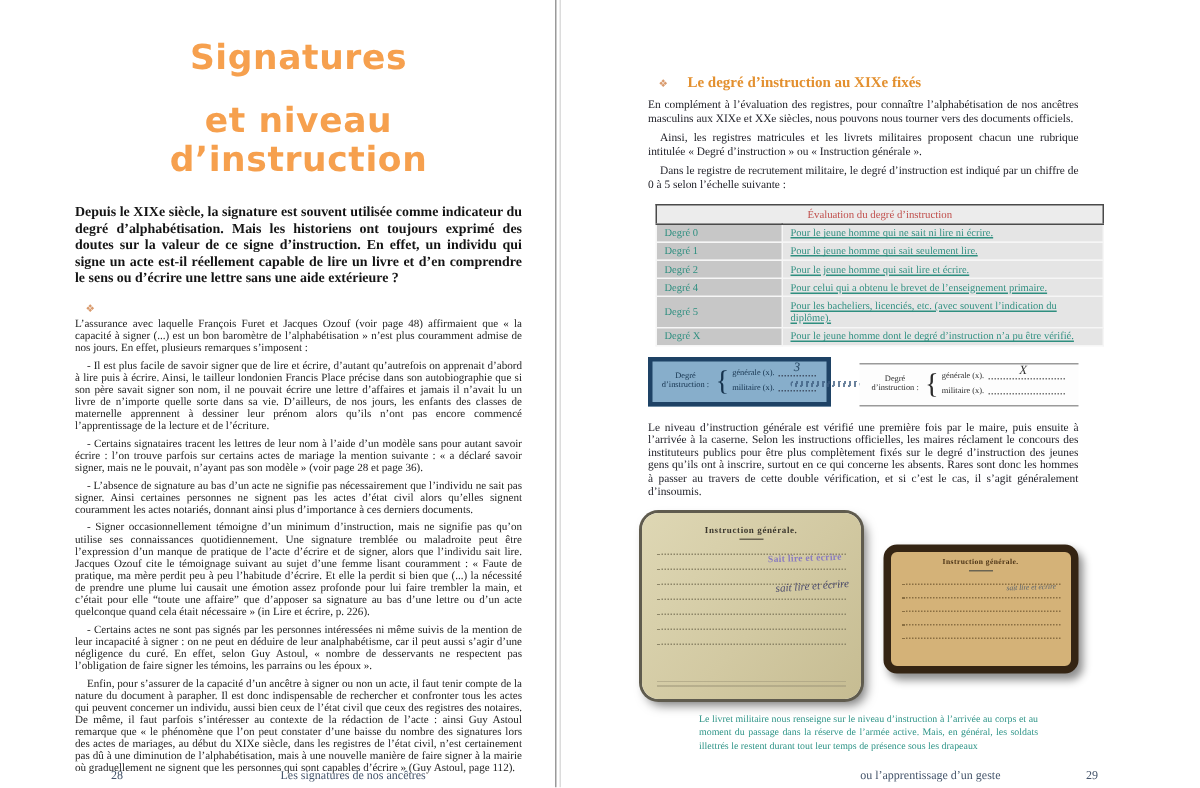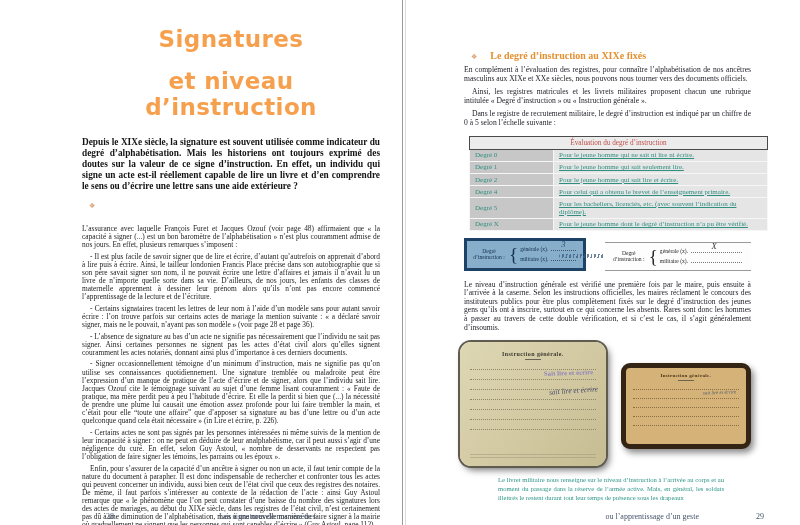--- a/index.html
+++ b/index.html
@@ -1,37 +1,37 @@
 <!DOCTYPE html>
 <html><head>
 <meta charset="utf-8">
 <style>
   * { margin:0; padding:0; box-sizing:border-box; }
   html,body { width:800px; height:525px; background:#ffffff; overflow:hidden; }
   body { font-family:"Liberation Serif", serif; position:relative; }
-  .spread { display:flex; width:737px; height:525px;padding-left:32px; }
+  .spread { display:flex; width:737px; height:525px; }
 
   
   .page { position:relative; height:525px; background:#fff; }
   .page-left  { width:401px; border-right:1.5px solid #9a9a9a; padding:26px 22px 0 50px; }
   .page-right { width:399px; border-left:1px solid #dcdcdc; margin-left:2px; padding:40px 53px 0 58px; }
 
   
   .main-title { font-family:"DejaVu Sans", sans-serif; font-weight:bold; color:#F6A04E;
                 text-align:center; font-size:23px; letter-spacing:.4px; }
   .main-title .line2 { margin-top:16px; }
   .intro { margin:17px auto 0; width:298px; font-weight:bold; font-size:9.3px;
            line-height:11px; text-align:justify; color:#141414; }
   .section-head { margin-top:10px; display:flex; align-items:baseline; color:#E3902F;
                   font-weight:bold; font-size:10px; }
   .ornament { font-family:"DejaVu Sans", sans-serif; font-size:7px; color:#D99A6C;
               margin:0 13px 0 7px; font-weight:normal; }
   .body-p { font-size:7.4px; line-height:8.1px; text-align:justify; color:#1d1d1d;
             margin-top:3.5px; text-indent:8px; }
-  .body-p.noindent { text-indent:0; margin-top:15px; }
+  .body-p.noindent { text-indent:0; margin-top:2px; }
 
   .footer-left  { position:absolute; bottom:13px; left:0; width:100%; font-size:8px; color:#44546A; }
   .footer-left .pnum { position:absolute; left:74px; }
   .footer-left .ptxt { position:absolute; left:187px; }
   .footer-right { position:absolute; bottom:13px; right:0; width:100%; font-size:8px; color:#44546A; }
   .footer-right .ptxt { position:absolute; right:105px; }
   .footer-right .pnum { position:absolute; right:40px; }
 
   
   .rp-p { font-size:7.6px; line-height:8.6px; text-align:justify; color:#1c1c24;

